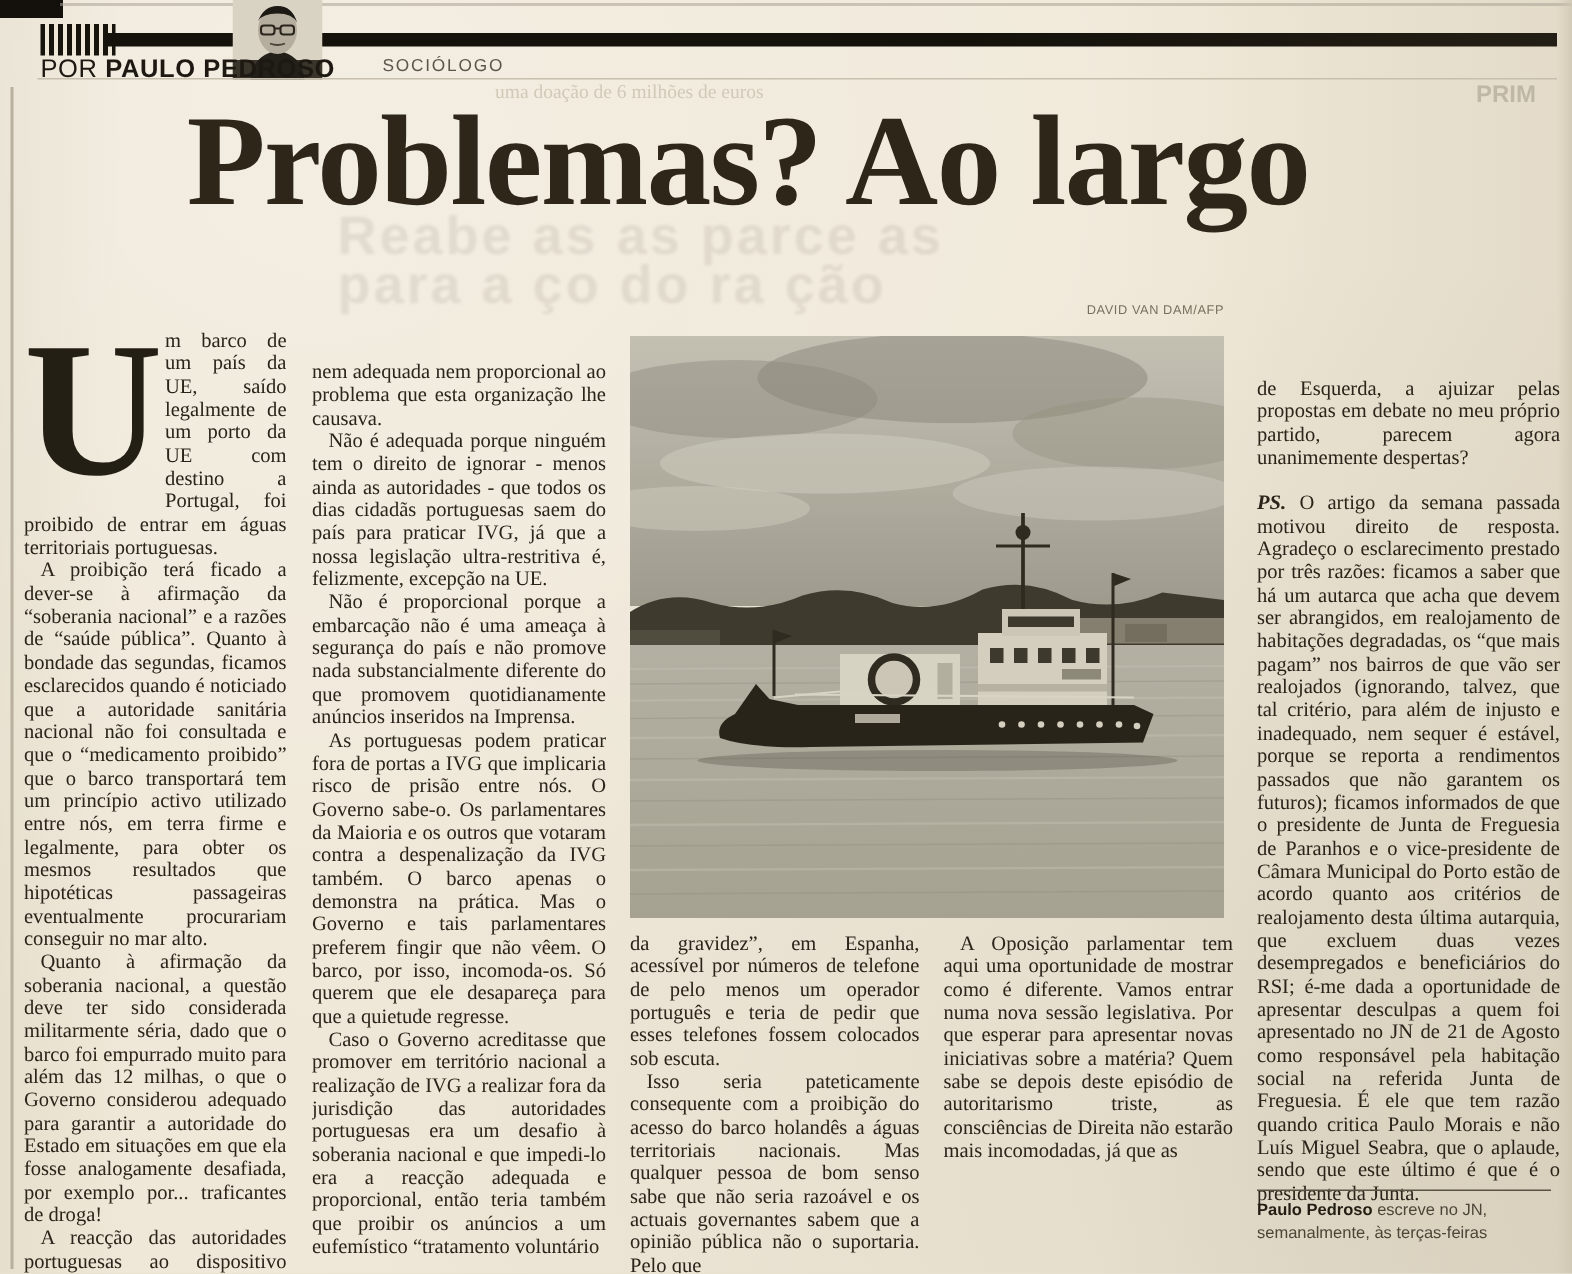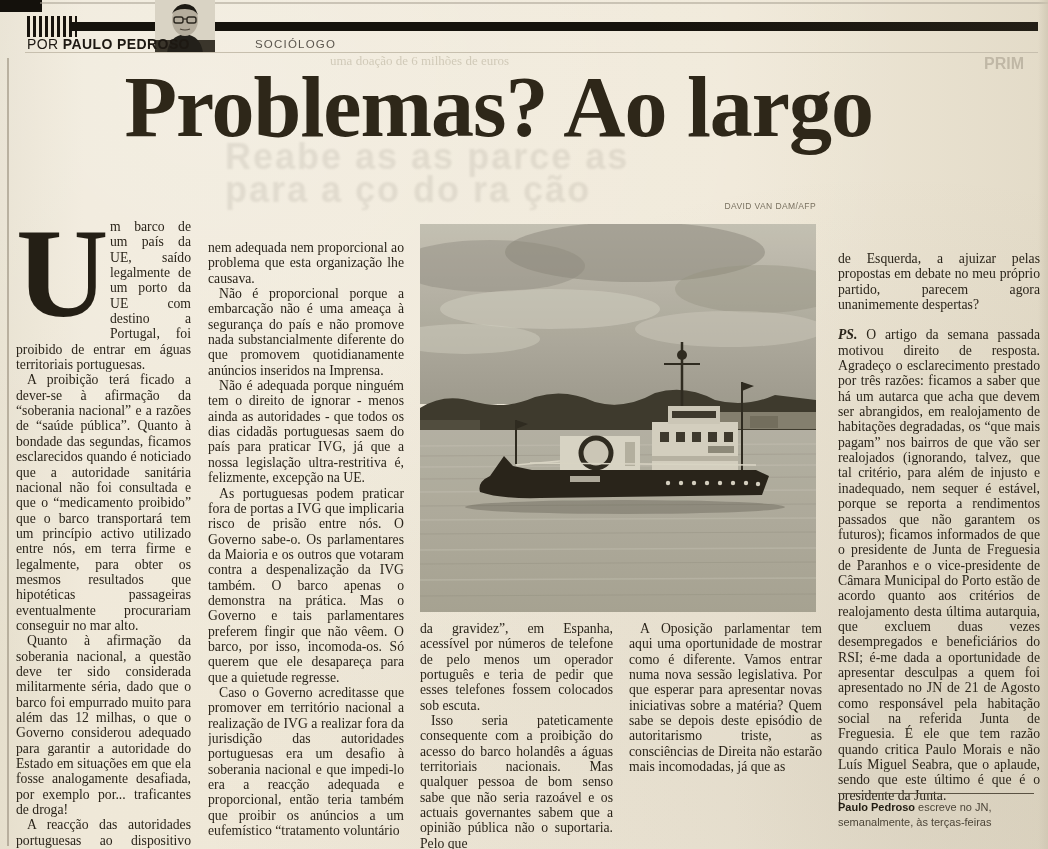--- a/index.html
+++ b/index.html
@@ -16,21 +16,21 @@
   .scan-corner{left:0;top:0;width:42px;height:12px;background:#14110c;}
   .scan-topline{left:40px;top:2px;width:1008px;height:2px;background:#aaa294;opacity:.55;}
   .scan-leftline{left:7px;top:58px;width:2px;height:788px;background:#a89f8e;opacity:.75;}
   .scan-right{right:0;top:0;width:10px;height:849px;background:linear-gradient(90deg,transparent,#cfc6b2);opacity:.8;}
 
   
   .barcode{left:27px;top:16px;width:50px;height:21px;
            background:repeating-linear-gradient(90deg,#17130d 0 3px,#efe8d8 3px 6px);}
   .blackbar{left:70px;top:22px;width:968px;height:9px;background:linear-gradient(90deg,#15120c 0 60%,#241f16);}
   .portrait{left:155px;top:0;width:60px;height:53px;}
-  .kicker{left:27px;top:36px;font-family:"Liberation Sans",sans-serif;font-size:14px;
+  .kicker{left:27px;top:36px;font-family:"Liberation Sans",sans-serif;font-size:17px;
           letter-spacing:.4px;color:#1d1812;white-space:nowrap;}
   .kicker .por{font-weight:400;}
   .kicker .author{font-weight:700;}
   .role{left:255px;top:38px;font-family:"Liberation Sans",sans-serif;font-size:11.5px;
         letter-spacing:1.2px;color:#5a554d;}
   .head-rule{left:25px;top:52px;width:1013px;height:1px;background:#c7bfae;}
 
   
   .headline{left:13px;top:64px;width:860px;font-weight:700;font-size:86px;line-height:1;
             letter-spacing:-1px;color:#2e2719;white-space:nowrap;}
@@ -194,22 +194,22 @@
 
   <div class="abs col col1">
     <p><span class="dropcap">U</span><span>m barco de um país da UE, saído legalmente de um porto da UE com destino a Portugal, foi proibido de entrar em águas territoriais portuguesas.</span></p>
     <p class="ind">A proibição terá ficado a dever-se à afirmação da “soberania nacional” e a razões de “saúde pública”. Quanto à bondade das segundas, ficamos esclarecidos quando é noticiado que a autoridade sanitária nacional não foi consultada e que o “medicamento proibido” que o barco transportará tem um princípio activo utilizado entre nós, em terra firme e legalmente, para obter os mesmos resultados que hipotéticas passageiras eventualmente procurariam conseguir no mar alto.</p>
     <p class="ind">Quanto à afirmação da soberania nacional, a questão deve ter sido considerada militarmente séria, dado que o barco foi empurrado muito para além das 12 milhas, o que o Governo considerou adequado para garantir a autoridade do Estado em situações em que ela fosse analogamente desafiada, por exemplo por... traficantes de droga!</p>
     <p class="ind">A reacção das autoridades portuguesas ao dispositivo engenhoso montado pelas “women on waves” para a sua acção de propaganda à causa que move os seus membros, não é</p>
   </div>
 
   <div class="abs col col2">
     <p>nem adequada nem proporcional ao problema que esta organização lhe causava.</p>
+    <p class="ind">Não é adequada porque ninguém tem o direito de ignorar - menos ainda as autoridades - que todos os dias cidadãs portuguesas saem do país para praticar IVG, já que a nossa legislação ultra-restritiva é, felizmente, excepção na UE.</p>
     <p class="ind">Não é proporcional porque a embarcação não é uma ameaça à segurança do país e não promove nada substancialmente diferente do que promovem quotidianamente anúncios inseridos na Imprensa.</p>
-    <p class="ind">Não é adequada porque ninguém tem o direito de ignorar - menos ainda as autoridades - que todos os dias cidadãs portuguesas saem do país para praticar IVG, já que a nossa legislação ultra-restritiva é, felizmente, excepção na UE.</p>
     <p class="ind">As portuguesas podem praticar fora de portas a IVG que implicaria risco de prisão entre nós. O Governo sabe-o. Os parlamentares da Maioria e os outros que votaram contra a despenalização da IVG também. O barco apenas o demonstra na prática. Mas o Governo e tais parlamentares preferem fingir que não vêem. O barco, por isso, incomoda-os. Só querem que ele desapareça para que a quietude regresse.</p>
     <p class="ind">Caso o Governo acreditasse que promover em território nacional a realização de IVG a realizar fora da jurisdição das autoridades portuguesas era um desafio à soberania nacional e que impedi-lo era a reacção adequada e proporcional, então teria também que proibir os anúncios a um eufemístico “tratamento voluntário</p>
   </div>
 
   <div class="abs col col3">
     <p>da gravidez”, em Espanha, acessível por números de telefone de pelo menos um operador português e teria de pedir que esses telefones fossem colocados sob escuta.</p>
     <p class="ind">Isso seria pateticamente consequente com a proibição do acesso do barco holandês a águas territoriais nacionais. Mas qualquer pessoa de bom senso sabe que não seria razoável e os actuais governantes sabem que a opinião pública não o suportaria. Pelo que</p>
   </div>
 
   <div class="abs col col4">

